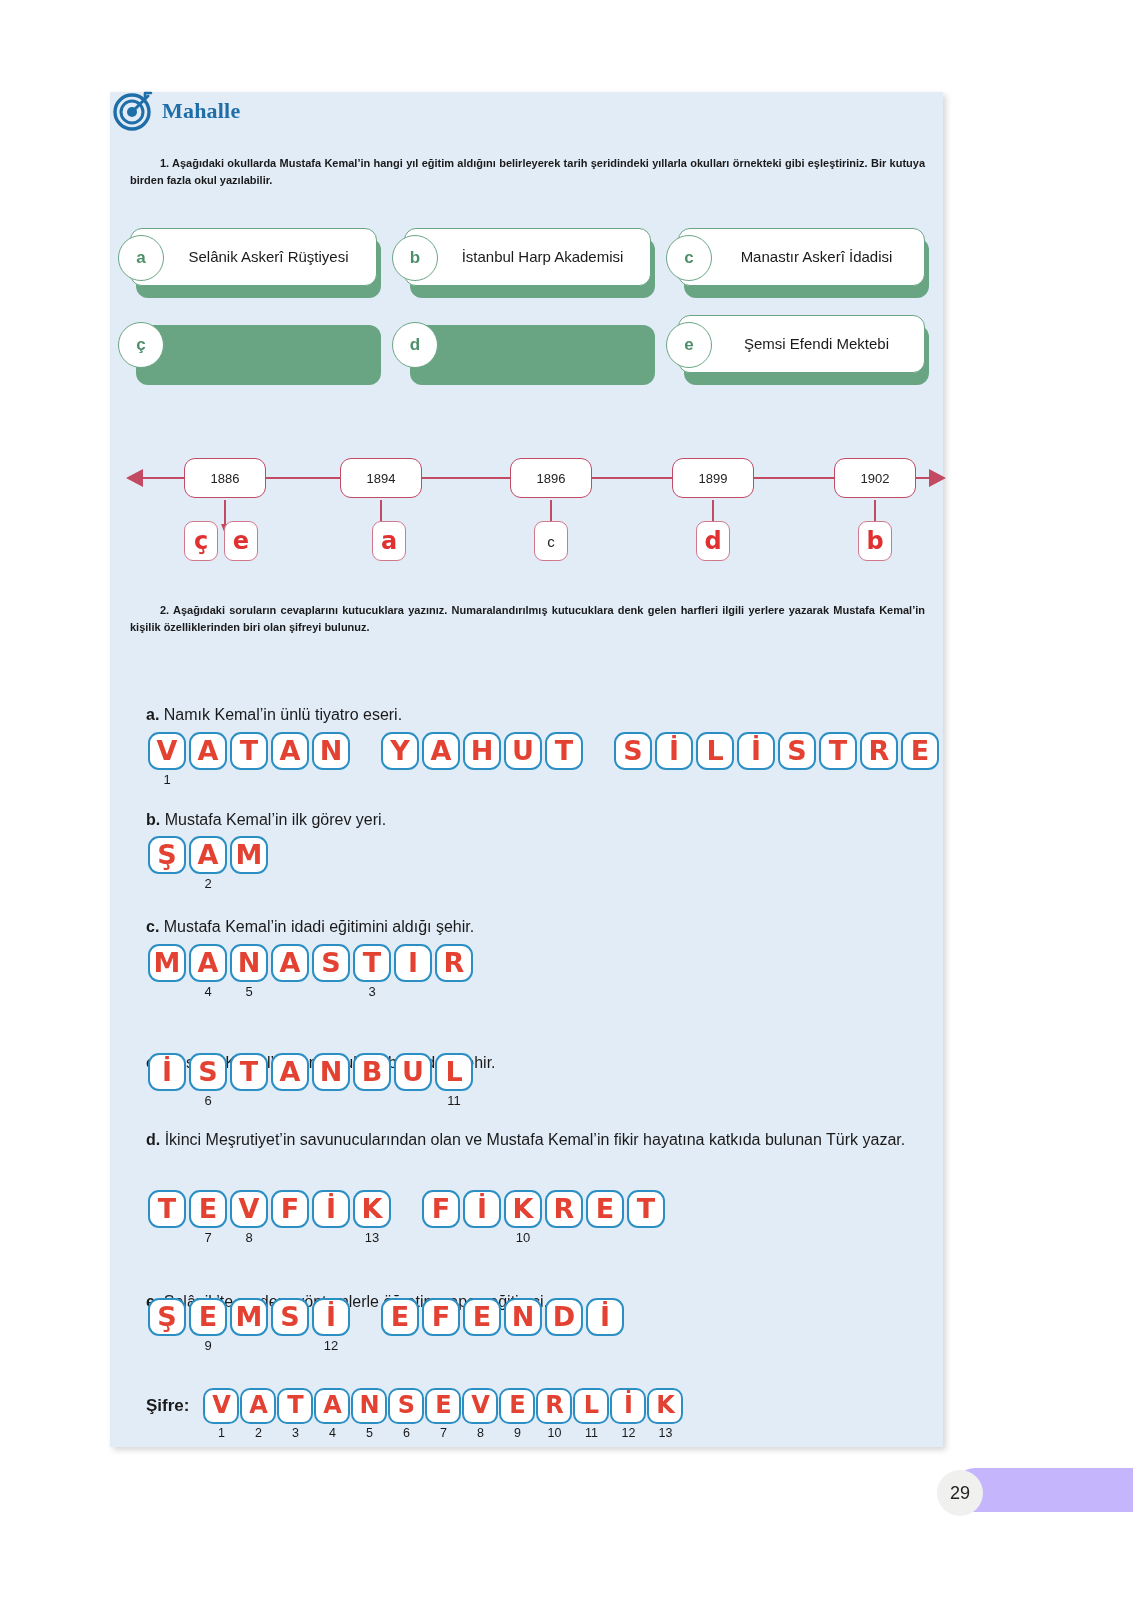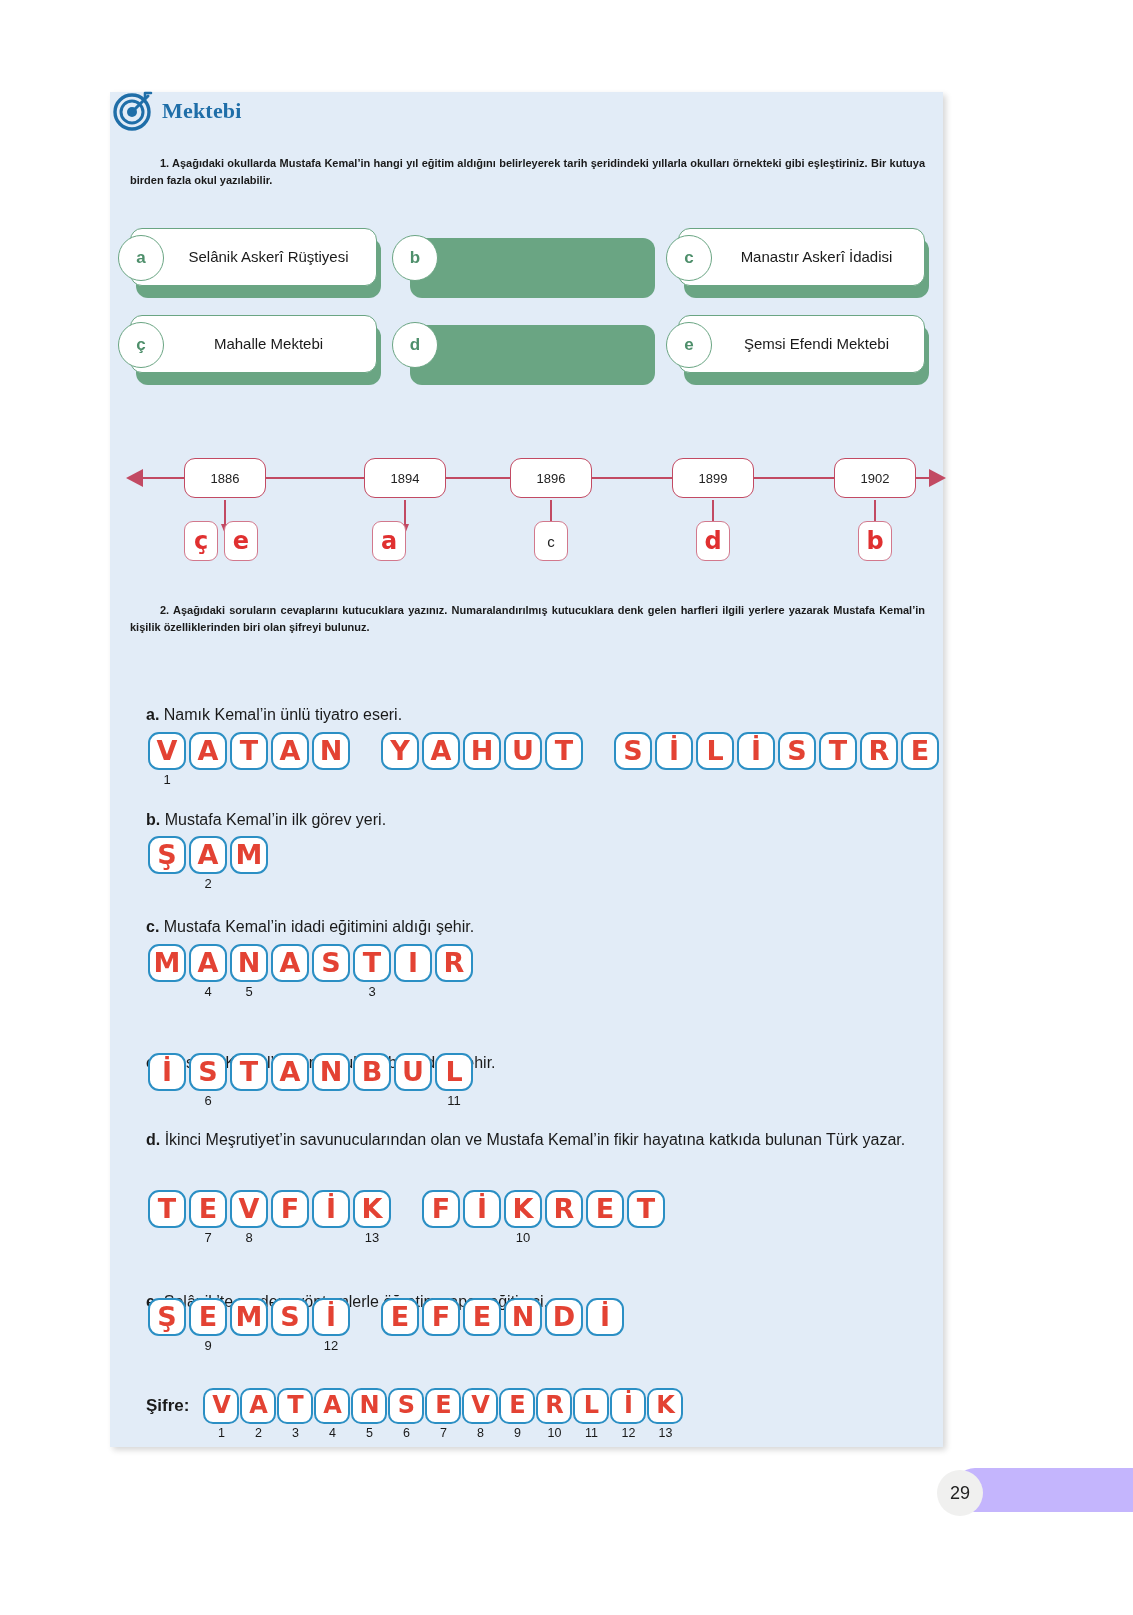--- a/index.html
+++ b/index.html
@@ -127,52 +127,52 @@
 <div class="page-panel"></div>
 
 <div class="etkinlik">
   <svg class="target" viewBox="0 0 46 46">
     <circle cx="20" cy="24" r="17" fill="none" stroke="#1f6ea8" stroke-width="3.4"></circle>
     <circle cx="20" cy="24" r="11" fill="none" stroke="#1f6ea8" stroke-width="3"></circle>
     <circle cx="20" cy="24" r="5" fill="#1f6ea8"></circle>
     <path d="M20 24 L36 8" stroke="#1f6ea8" stroke-width="3" fill="none" stroke-linecap="round"></path>
     <path d="M33 5 L33 11 M33 5 L39 5" stroke="#1f6ea8" stroke-width="2.6" fill="none" stroke-linecap="round"></path>
   </svg>
-  <span class="label">Mektebi</span>
+  <span class="label">Mahalle</span>
 </div>
 
 <div class="qtext" id="q1text">1. Aşağıdaki okullarda Mustafa Kemal’in hangi yıl eğitim aldığını belirleyerek tarih şeridindeki yıllarla okulları örnekteki gibi eşleştiriniz. Bir kutuya birden fazla okul yazılabilir.</div>
 
 <div class="cards" id="cards">
     <div class="card-row">
       <div class="card">
         <div class="shade"></div>
         <div class="face">
           <span>Selânik Askerî Rüştiyesi</span>
         </div>
         <div class="badge">a</div>
       </div>
       <div class="card">
         <div class="shade"></div>
+        <div class="face">
+          <span>İstanbul Harp Akademisi</span>
+        </div>
         <div class="badge">b</div>
       </div>
       <div class="card">
         <div class="shade"></div>
         <div class="face">
           <span>Manastır Askerî İdadisi</span>
         </div>
         <div class="badge">c</div>
       </div>
     </div>
     <div class="card-row">
       <div class="card">
         <div class="shade"></div>
-        <div class="face">
-          <span>Mahalle Mektebi</span>
-        </div>
         <div class="badge">ç</div>
       </div>
       <div class="card">
         <div class="shade"></div>
         <div class="badge">d</div>
       </div>
       <div class="card">
         <div class="shade"></div>
         <div class="face">
           <span>Şemsi Efendi Mektebi</span>
@@ -190,21 +190,21 @@
       <div class="year-box">1886</div>
       <svg class="down-arrow" viewBox="0 0 9 36">
         <path d="M4.5 0 L4.5 26" stroke="#c24a63" stroke-width="2" fill="none"></path>
         <path d="M0.5 24 L4.5 34 L8.5 24 Z" fill="#c24a63"></path>
       </svg>
     </div>
     <div class="ans-wrap" style="left: 68px;">
       <div class="ans-box hand">ç</div>
       <div class="ans-box hand">e</div>
     </div>
-    <div class="tl-node" style="left: 248px;">
+    <div class="tl-node" style="left: 224px;">
       <div class="year-box">1894</div>
       <svg class="down-arrow" viewBox="0 0 9 36">
         <path d="M4.5 0 L4.5 26" stroke="#c24a63" stroke-width="2" fill="none"></path>
         <path d="M0.5 24 L4.5 34 L8.5 24 Z" fill="#c24a63"></path>
       </svg>
     </div>
     <div class="ans-wrap" style="left: 256px;">
       <div class="ans-box hand">a</div>
     </div>
     <div class="tl-node" style="left: 394px;">

